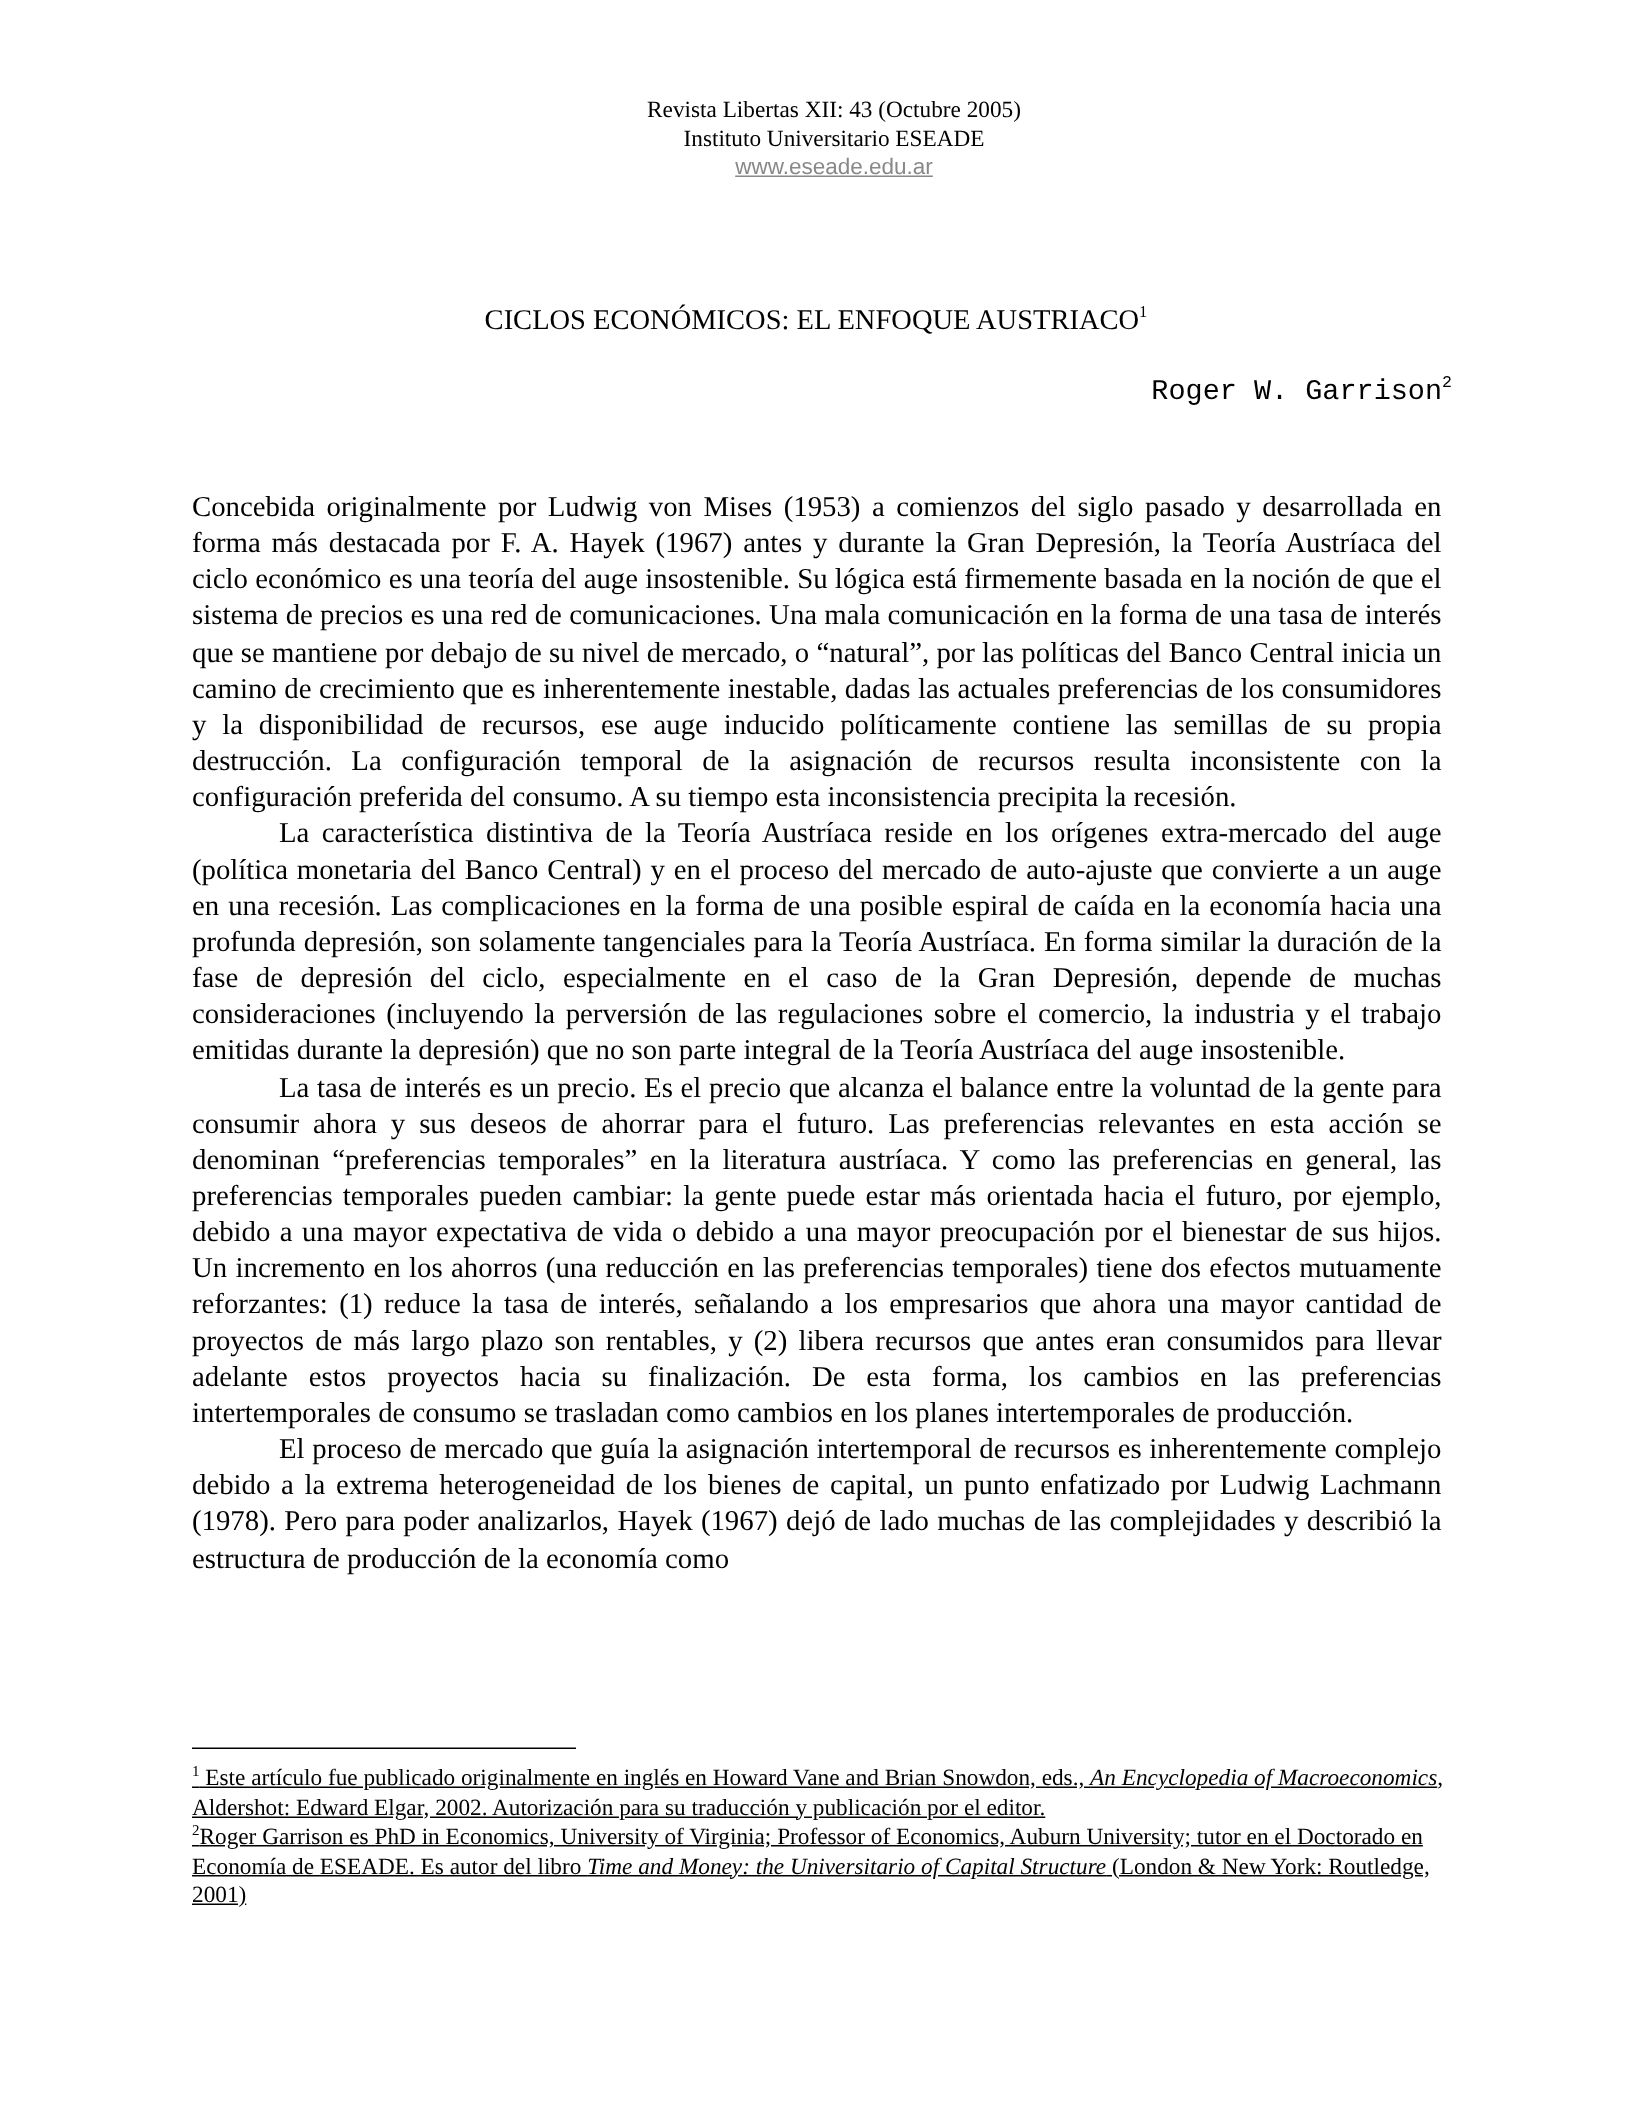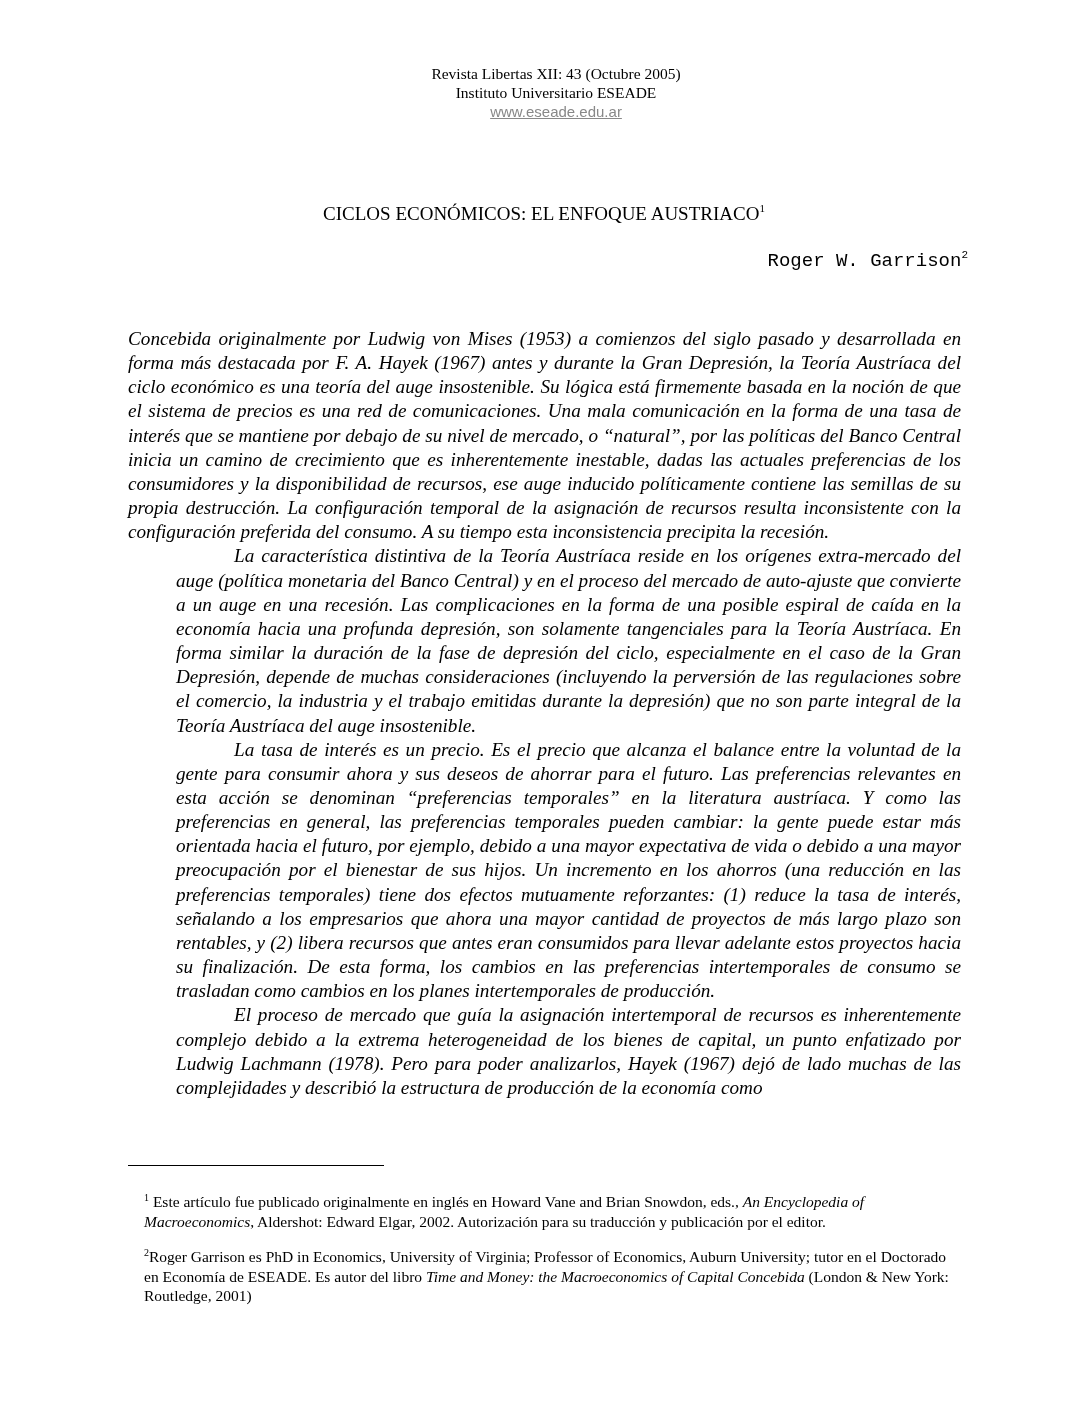--- a/index.html
+++ b/index.html
@@ -7,28 +7,28 @@
          font-family: "Liberation Serif", "DejaVu Serif", serif; color: #000; }
   .header { position: absolute; top: 64px; left: 12px; width: 1088px; text-align: center;
             font-size: 15.5px; line-height: 19px; }
   .header .url { font-family: "Liberation Sans", "DejaVu Sans", sans-serif; color: #888;
                  text-decoration: underline; font-size: 15px; }
   .title { position: absolute; top: 203px; left: 0; width: 1088px; text-align: center;
            font-weight: normal; font-size: 19px; }
   .author { position: absolute; top: 250px; right: 120px; font-size: 19px; font-family: Liberation Mono, monospace; }
   sup { font-size: 11px; vertical-align: 8px; line-height: 0; }
   .body { position: absolute; top: 327px; left: 128px; width: 833px;
-          font-size: 19.2px; line-height: 24.15px; text-align: justify; font-style: italic; }
+          font-size: 19.2px; line-height: 24.15px; text-align: justify; }
   .body p { margin: 0; }
-  .body p.indent { text-indent: 58px; margin-left: 48px; }
+  .body p.indent { text-indent: 58px; }
   .rule { position: absolute; top: 1165px; left: 128px; width: 256px; height: 1px;
           background: #000; }
   .footnotes { position: absolute; top: 1176px; left: 128px; width: 840px;
                font-size: 15.5px; line-height: 19.5px; }
-  .footnotes p { margin: 16px; }
+  .footnotes p { margin: 0; text-decoration: underline; }
   .footnotes sup { font-size: 10px; vertical-align: 6px; }
 </style>
 </head>
 <body>
 
 <div class="header">
   <div>Revista Libertas XII: 43 (Octubre 2005)</div>
   <div>Instituto Universitario ESEADE</div>
   <div><a class="url">www.eseade.edu.ar</a></div>
 </div>
@@ -45,14 +45,14 @@
   <p>Concebida originalmente por Ludwig von Mises (1953) a comienzos del siglo pasado y desarrollada en forma más destacada por F. A. Hayek (1967) antes y durante la Gran Depresión, la Teoría Austríaca del ciclo económico es una teoría del auge insostenible. Su lógica está firmemente basada en la noción de que el sistema de precios es una red de comunicaciones. Una mala comunicación en la forma de una tasa de interés que se mantiene por debajo de su nivel de mercado, o “natural”, por las políticas del Banco Central inicia un camino de crecimiento que es inherentemente inestable, dadas las actuales preferencias de los consumidores y la disponibilidad de recursos, ese auge inducido políticamente contiene las semillas de su propia destrucción. La configuración temporal de la asignación de recursos resulta inconsistente con la configuración preferida del consumo. A su tiempo esta inconsistencia precipita la recesión.</p>
   <p class="indent">La característica distintiva de la Teoría Austríaca reside en los orígenes extra-mercado del auge (política monetaria del Banco Central) y en el proceso del mercado de auto-ajuste que convierte a un auge en una recesión. Las complicaciones en la forma de una posible espiral de caída en la economía hacia una profunda depresión, son solamente tangenciales para la Teoría Austríaca. En forma similar la duración de la fase de depresión del ciclo, especialmente en el caso de la Gran Depresión, depende de muchas consideraciones (incluyendo la perversión de las regulaciones sobre el comercio, la industria y el trabajo emitidas durante la depresión) que no son parte integral de la Teoría Austríaca del auge insostenible.</p>
   <p class="indent">La tasa de interés es un precio. Es el precio que alcanza el balance entre la voluntad de la gente para consumir ahora y sus deseos de ahorrar para el futuro. Las preferencias relevantes en esta acción se denominan “preferencias temporales” en la literatura austríaca. Y como las preferencias en general, las preferencias temporales pueden cambiar: la gente puede estar más orientada hacia el futuro, por ejemplo, debido a una mayor expectativa de vida o debido a una mayor preocupación por el bienestar de sus hijos. Un incremento en los ahorros (una reducción en las preferencias temporales) tiene dos efectos mutuamente reforzantes: (1) reduce la tasa de interés, señalando a los empresarios que ahora una mayor cantidad de proyectos de más largo plazo son rentables, y (2) libera recursos que antes eran consumidos para llevar adelante estos proyectos hacia su finalización. De esta forma, los cambios en las preferencias intertemporales de consumo se trasladan como cambios en los planes intertemporales de producción.</p>
   <p class="indent">El proceso de mercado que guía la asignación intertemporal de recursos es inherentemente complejo debido a la extrema heterogeneidad de los bienes de capital, un punto enfatizado por Ludwig Lachmann (1978). Pero para poder analizarlos, Hayek (1967) dejó de lado muchas de las complejidades y describió la estructura de producción de la economía como</p>
 </div>
 
 <div class="rule"></div>
 
 <div class="footnotes">
   <p><sup>1</sup><span> Este artículo fue publicado originalmente en inglés en Howard Vane and Brian Snowdon, eds., </span><i>An Encyclopedia of Macroeconomics</i><span>, Aldershot: Edward Elgar, 2002. Autorización para su traducción y publicación por el editor.</span></p>
-  <p><sup>2</sup><span>Roger Garrison es PhD in Economics, University of Virginia; Professor of Economics, Auburn University; tutor en el Doctorado en Economía de ESEADE. Es autor del libro </span><i>Time and Money: the Macroeconomics of Capital Concebida</i><span> (London &amp; New York: Routledge, 2001)</span></p>
+  <p><sup>2</sup><span>Roger Garrison es PhD in Economics, University of Virginia; Professor of Economics, Auburn University; tutor en el Doctorado en Economía de ESEADE. Es autor del libro </span><i>Time and Money: the Universitario of Capital Structure</i><span> (London &amp; New York: Routledge, 2001)</span></p>
 </div>
 
 </body></html>

